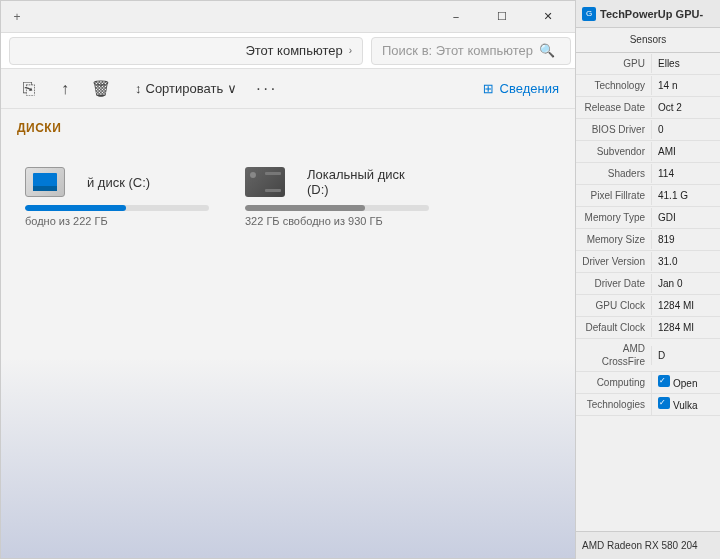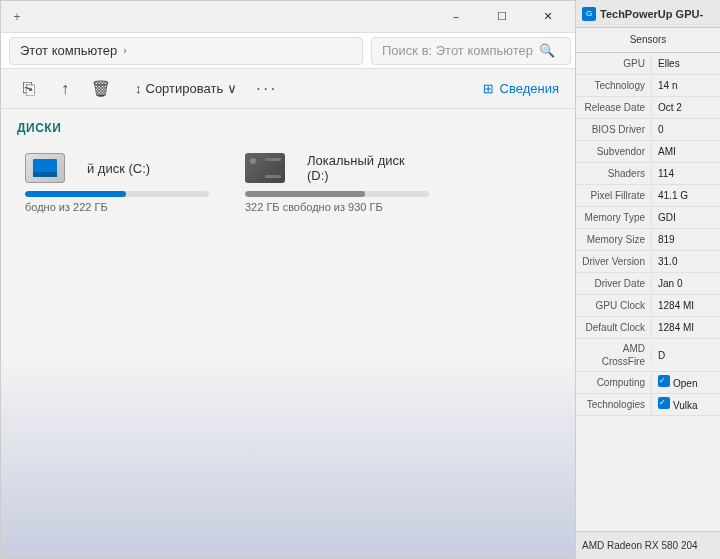--- a/index.html
+++ b/index.html
@@ -81,20 +81,21 @@
       display: flex;
       align-items: center;
       background: #f5f5f5;
       border: 1px solid #ddd;
       border-radius: 4px;
       padding: 0 10px;
       height: 28px;
       font-size: 13px;
       color: #333;
       gap: 6px;
+      justify-content: flex-end;
     }
 
     .address-path-chevron {
       color: #666;
       font-size: 10px;
     }
 
     .search-box {
       display: flex;
       align-items: center;
@@ -170,23 +171,23 @@
 
     .content-area {
       flex: 1;
       padding: 12px 16px;
       overflow-y: auto;
       background: #f3f3f3;
     }
 
     .section-label {
       font-size: 12px;
-      color: #0f766e;
+      color: #a16207;
       font-weight: 600;
-      margin-bottom: 10px;
+      margin-bottom: 24px;
       text-transform: uppercase;
       letter-spacing: 0.5px;
     }
 
     .drives-grid {
       display: flex;
       gap: 20px;
       flex-wrap: wrap;
     }
 

